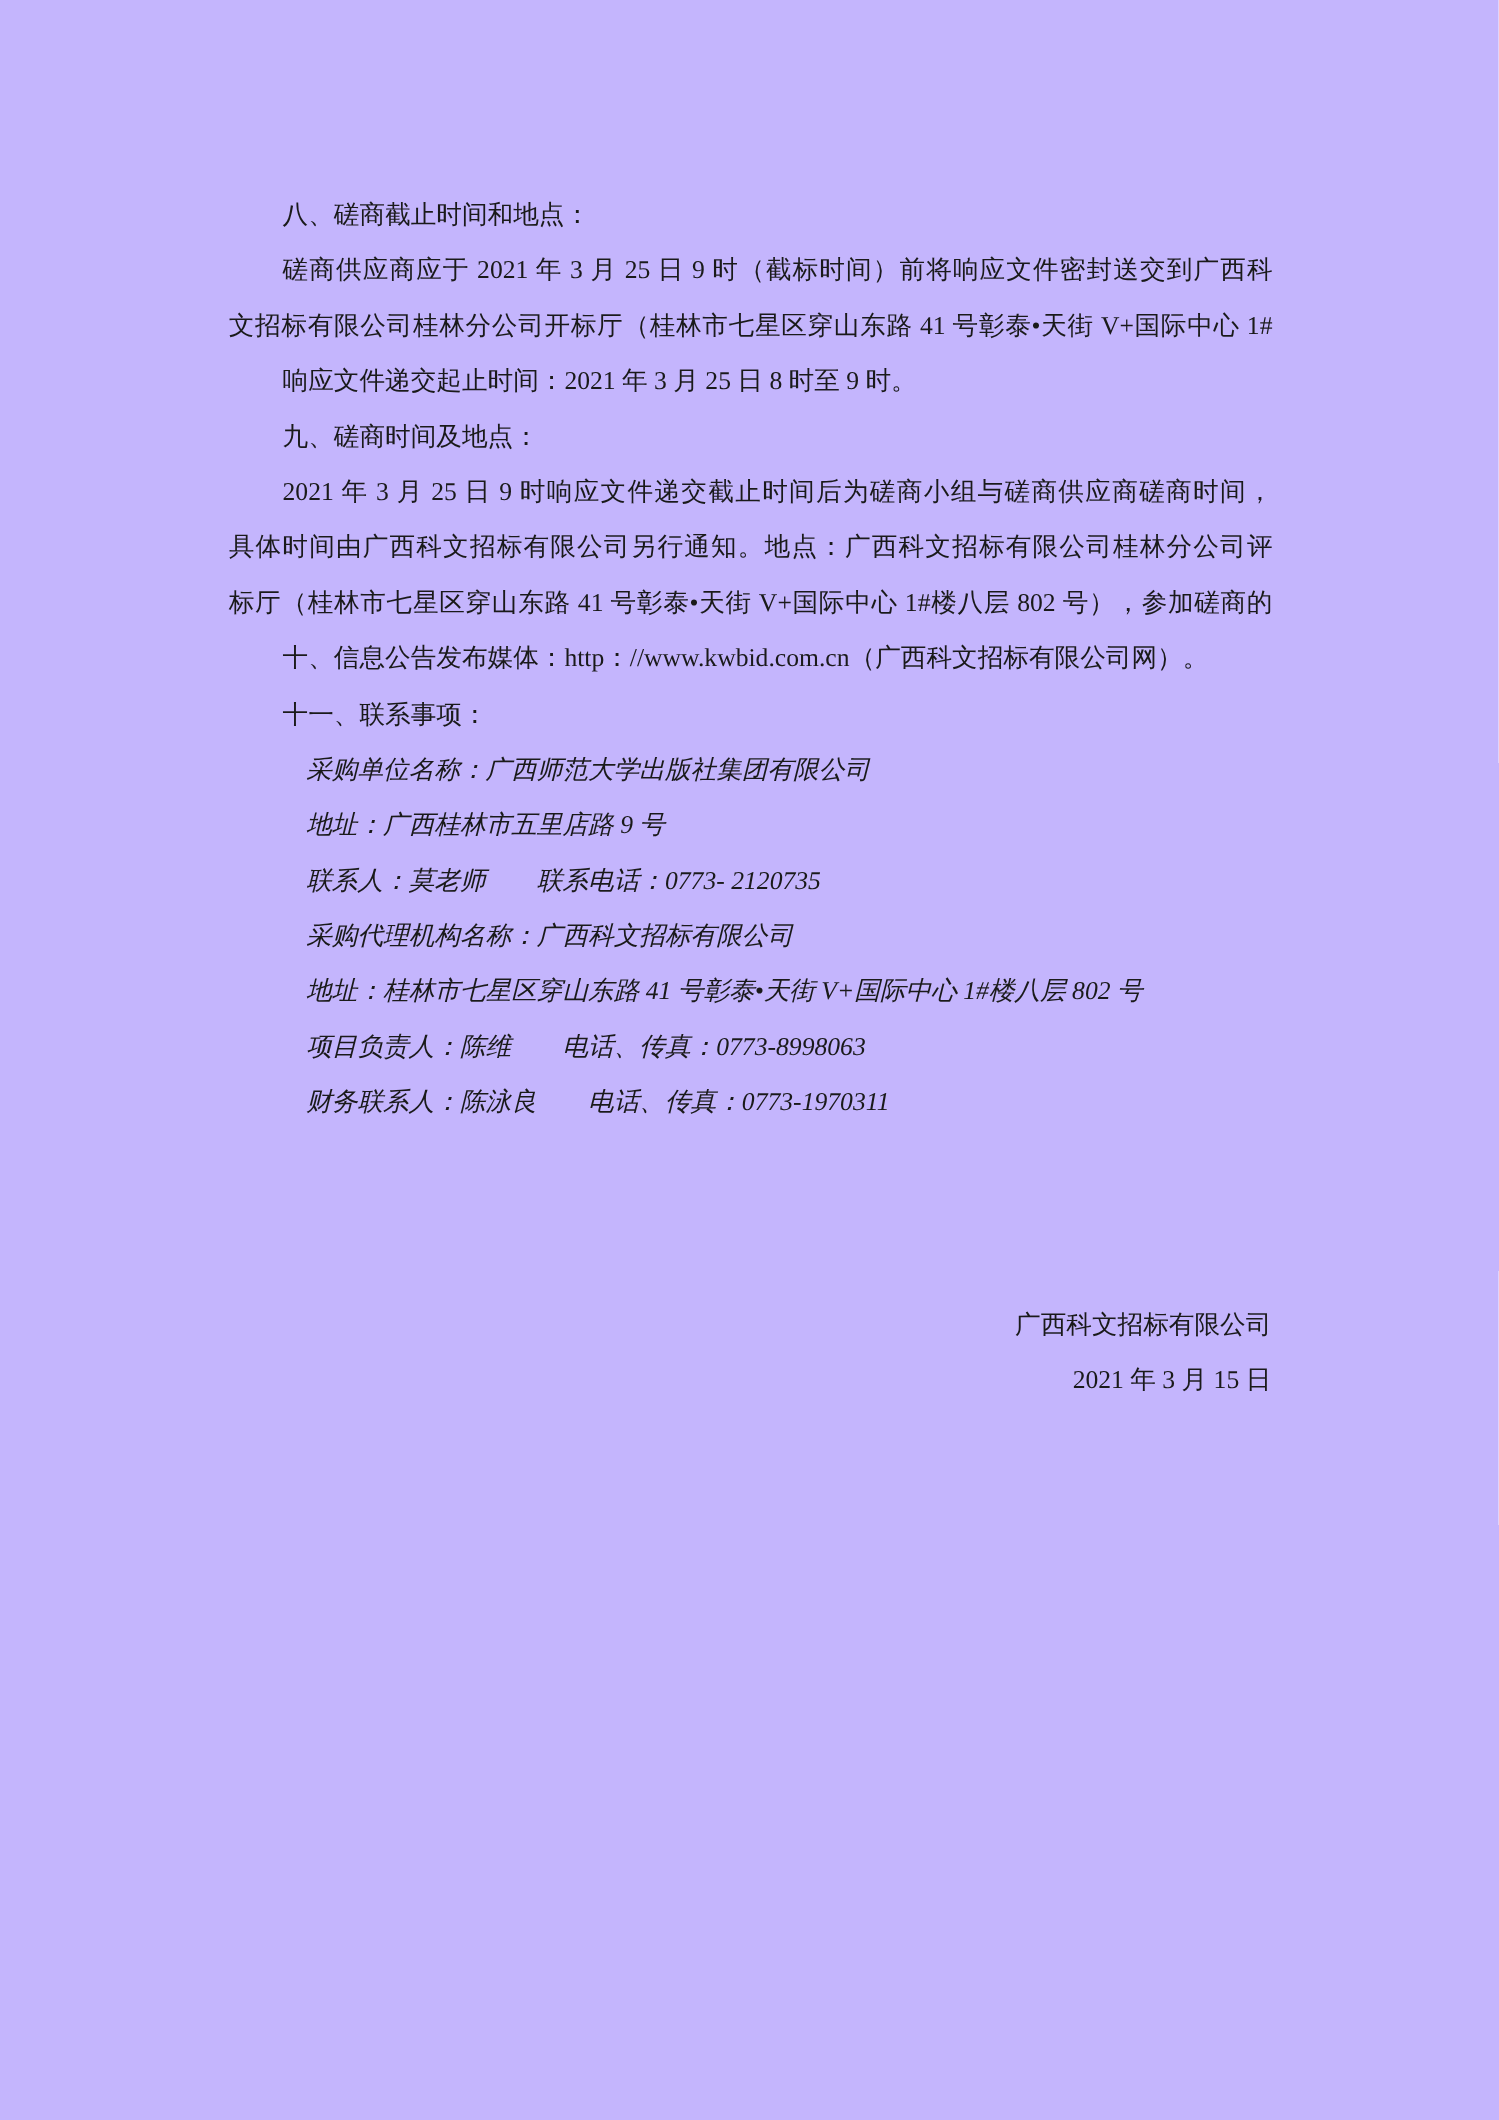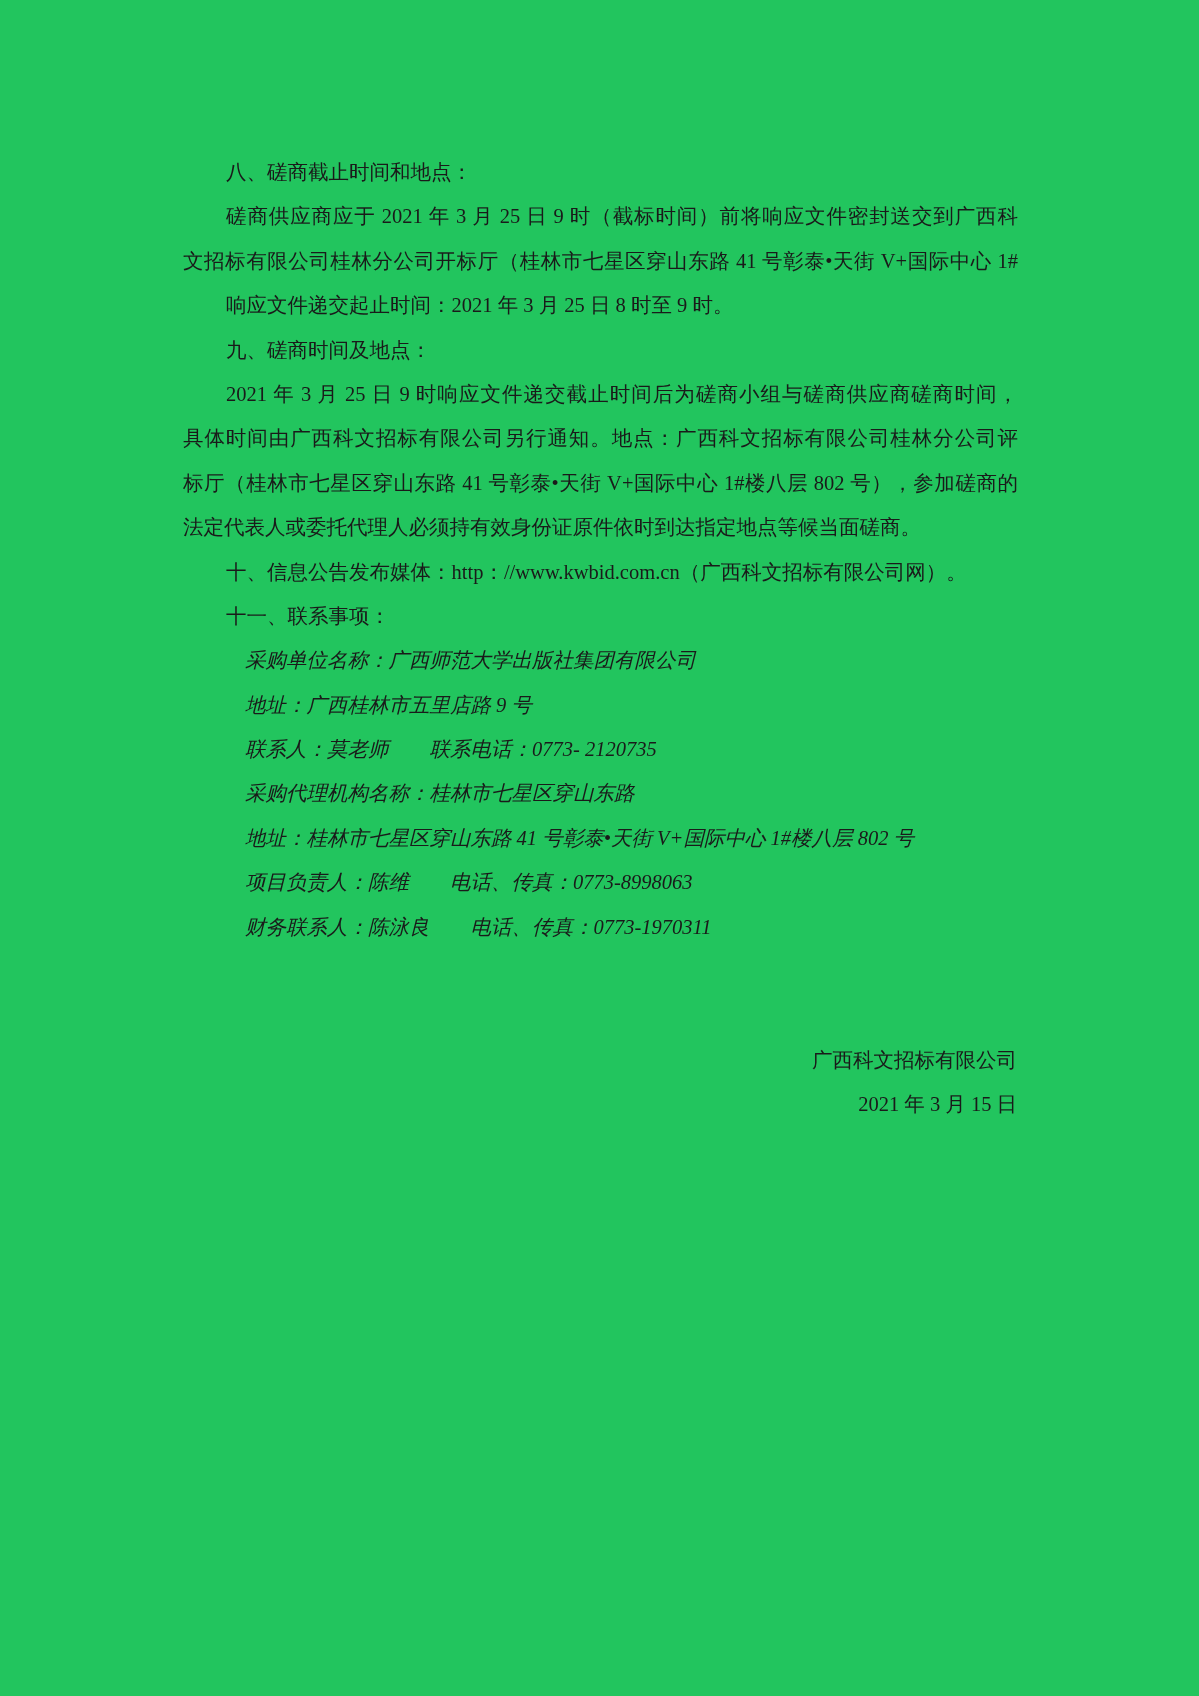--- a/index.html
+++ b/index.html
@@ -4,21 +4,21 @@
 <style>
   html, body {
     margin: 0;
     padding: 0;
     background: #ffffff;
   }
   .page {
     position: relative;
     width: 1199px;
     height: 1696px;
-    background: #22c55e;
+    background: #c4b5fd;
     overflow: hidden;
     font-family: "Liberation Serif", "DejaVu Serif", serif;
     color: #1a1a1a;
   }
   .text-block {
     position: absolute;
     left: 183px;
     top: 150px;
     width: 835px;
     font-size: 20.5px;
@@ -55,27 +55,26 @@
 <div class="page">
   <div class="text-block" id="doc-body">
       <div class="line ind-para">八、磋商截止时间和地点：</div>
       <div class="line just ind-para">磋商供应商应于 2021 年 3 月 25 日 9 时（截标时间）前将响应文件密封送交到广西科</div>
       <div class="line just">文招标有限公司桂林分公司开标厅（桂林市七星区穿山东路 41 号彰泰•天街 V+国际中心 1#</div>
       <div class="line ind-para">响应文件递交起止时间：2021 年 3 月 25 日 8 时至 9 时。</div>
       <div class="line ind-para">九、磋商时间及地点：</div>
       <div class="line just ind-para">2021 年 3 月 25 日 9 时响应文件递交截止时间后为磋商小组与磋商供应商磋商时间，</div>
       <div class="line just">具体时间由广西科文招标有限公司另行通知。地点：广西科文招标有限公司桂林分公司评</div>
       <div class="line just">标厅（桂林市七星区穿山东路 41 号彰泰•天街 V+国际中心 1#楼八层 802 号），参加磋商的</div>
-      <div class="line">法定代表人或委托代理人必须持有效身份证原件依时到达指定地点等候当面磋商。</div>
       <div class="line ind-para">十、信息公告发布媒体：http：//www.kwbid.com.cn（广西科文招标有限公司网）。</div>
       <div class="line ind-para">十一、联系事项：</div>
       <div class="line ind-contact">采购单位名称：广西师范大学出版社集团有限公司</div>
       <div class="line ind-contact">地址：广西桂林市五里店路 9 号</div>
       <div class="line ind-contact">联系人：莫老师　　联系电话：0773- 2120735</div>
-      <div class="line ind-contact">采购代理机构名称：桂林市七星区穿山东路</div>
+      <div class="line ind-contact">采购代理机构名称：广西科文招标有限公司</div>
       <div class="line ind-contact">地址：桂林市七星区穿山东路 41 号彰泰•天街 V+国际中心 1#楼八层 802 号</div>
       <div class="line ind-contact">项目负责人：陈维　　电话、传真：0773-8998063</div>
       <div class="line ind-contact">财务联系人：陈泳良　　电话、传真：0773-1970311</div>
     </div>
   <div class="signature">
     <div class="line">广西科文招标有限公司</div>
     <div class="line">2021 年 3 月 15 日</div>
   </div>
 </div>
 

